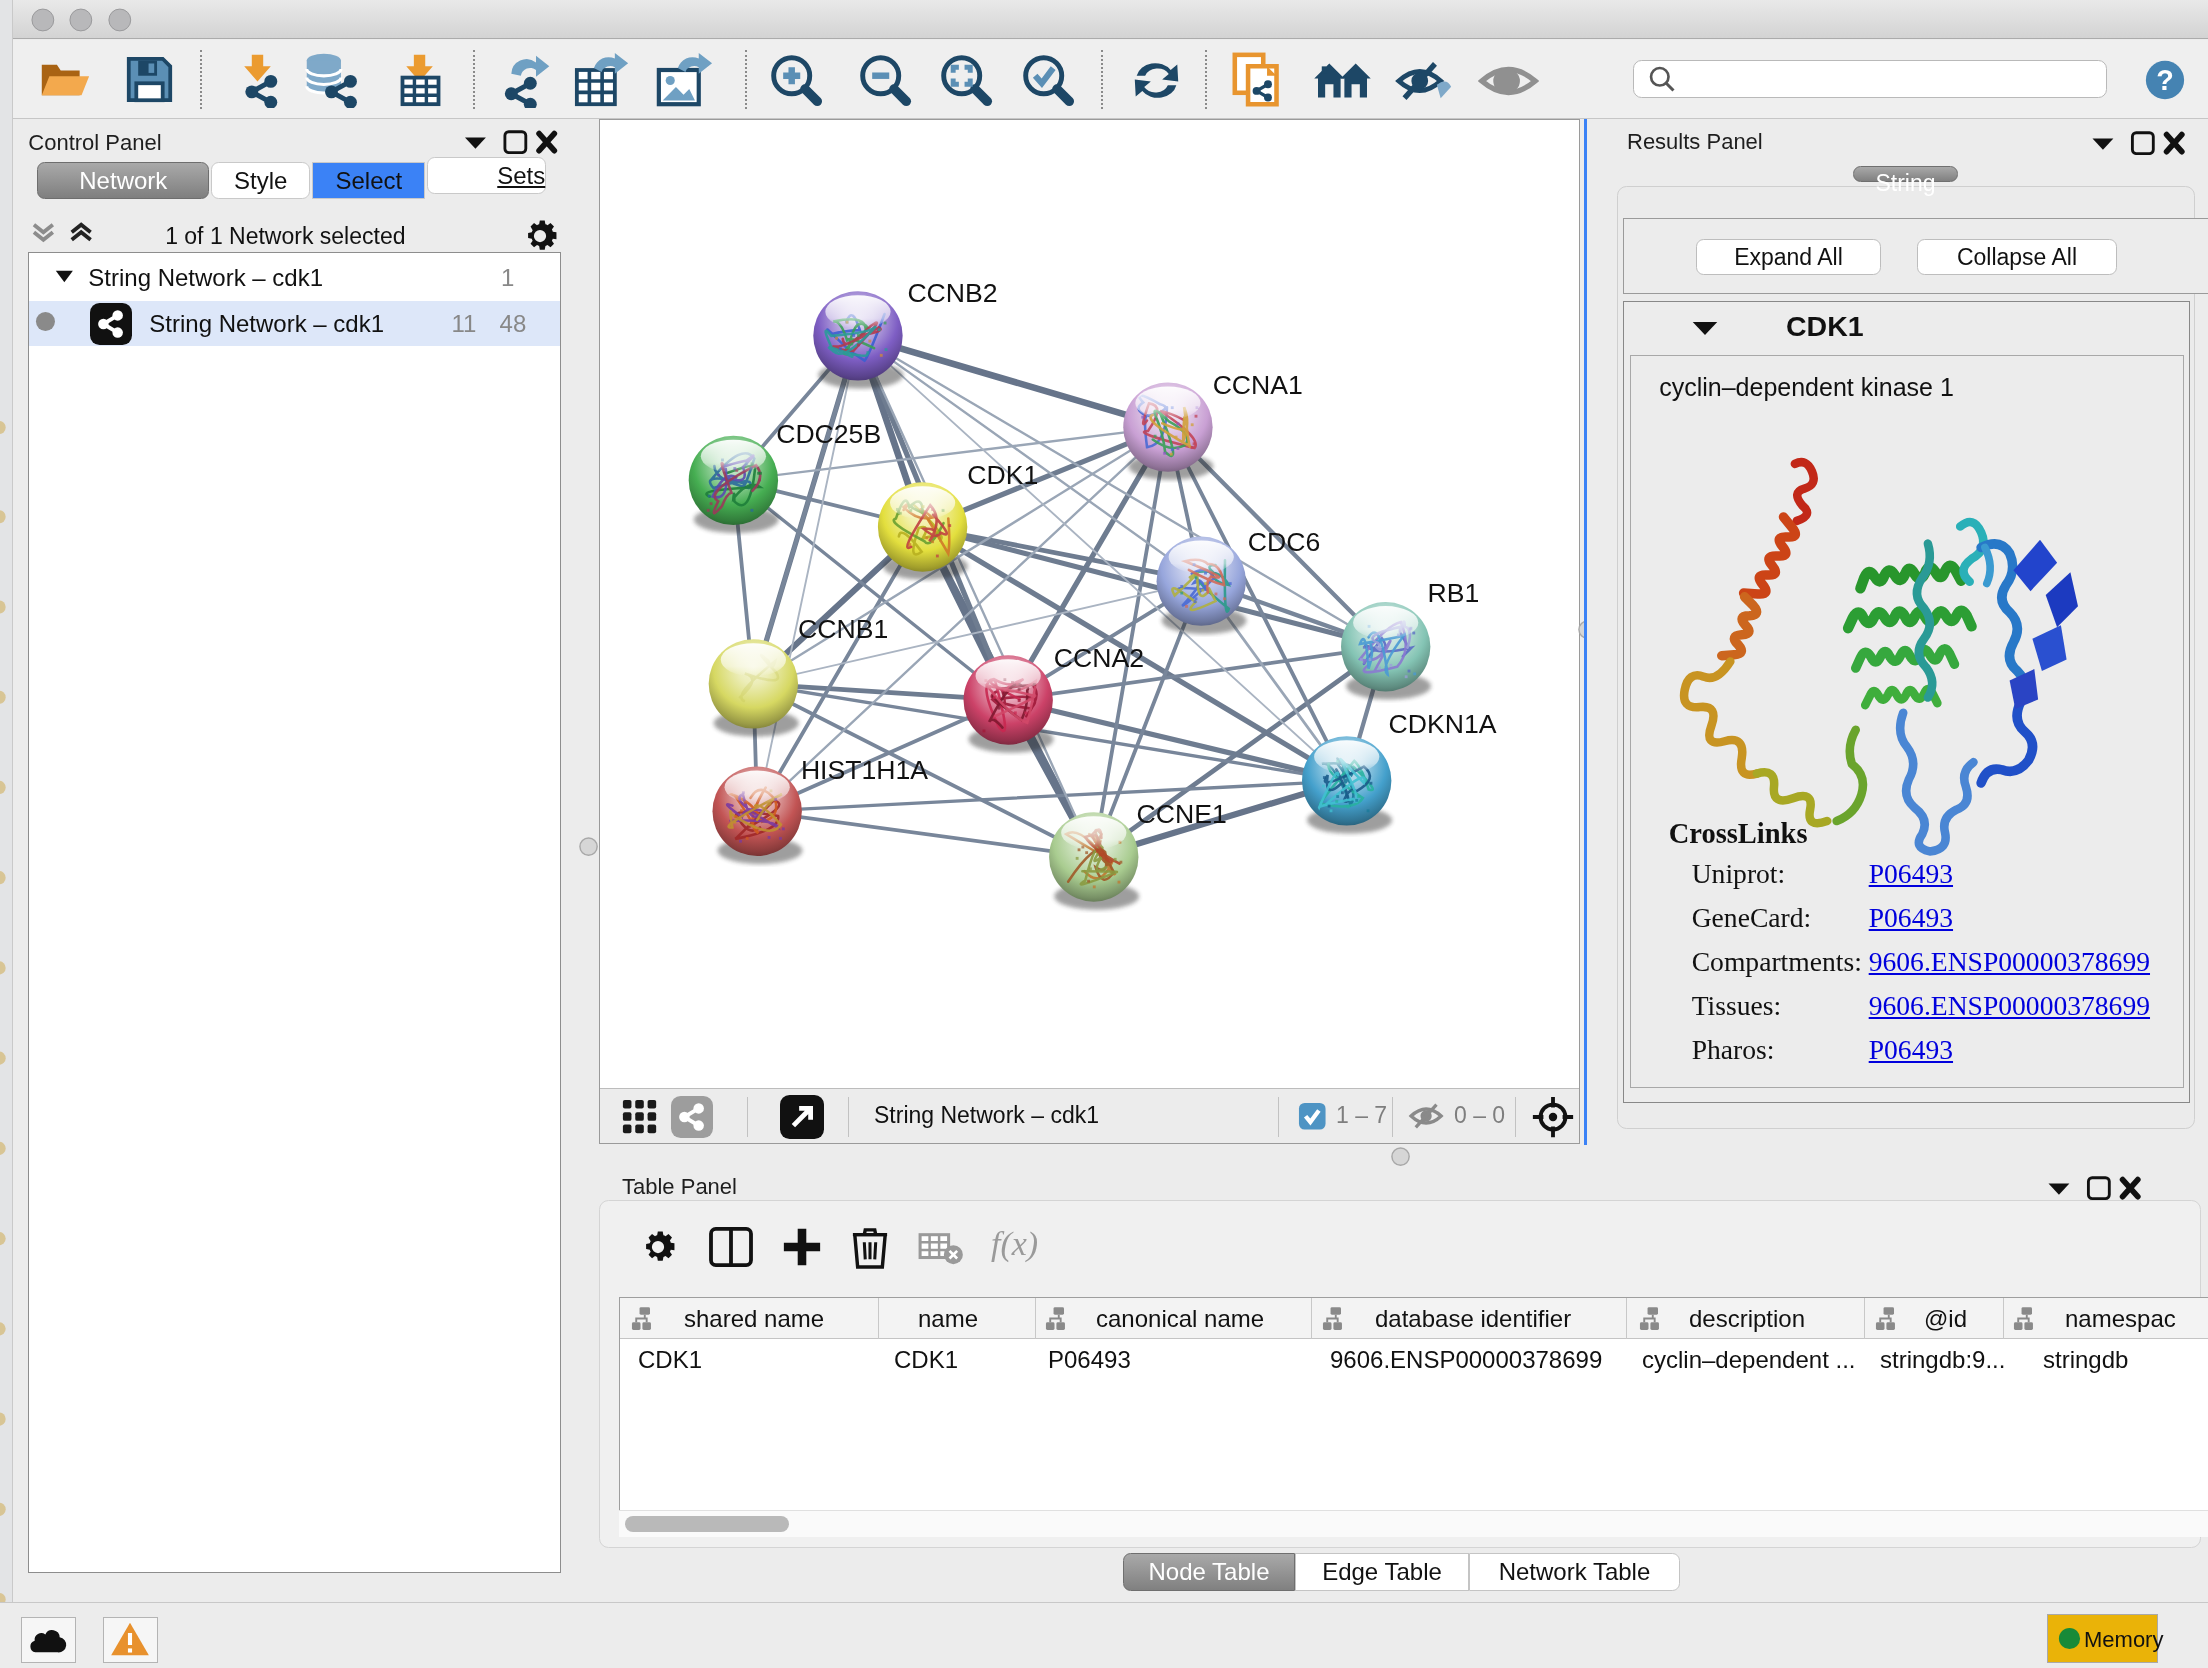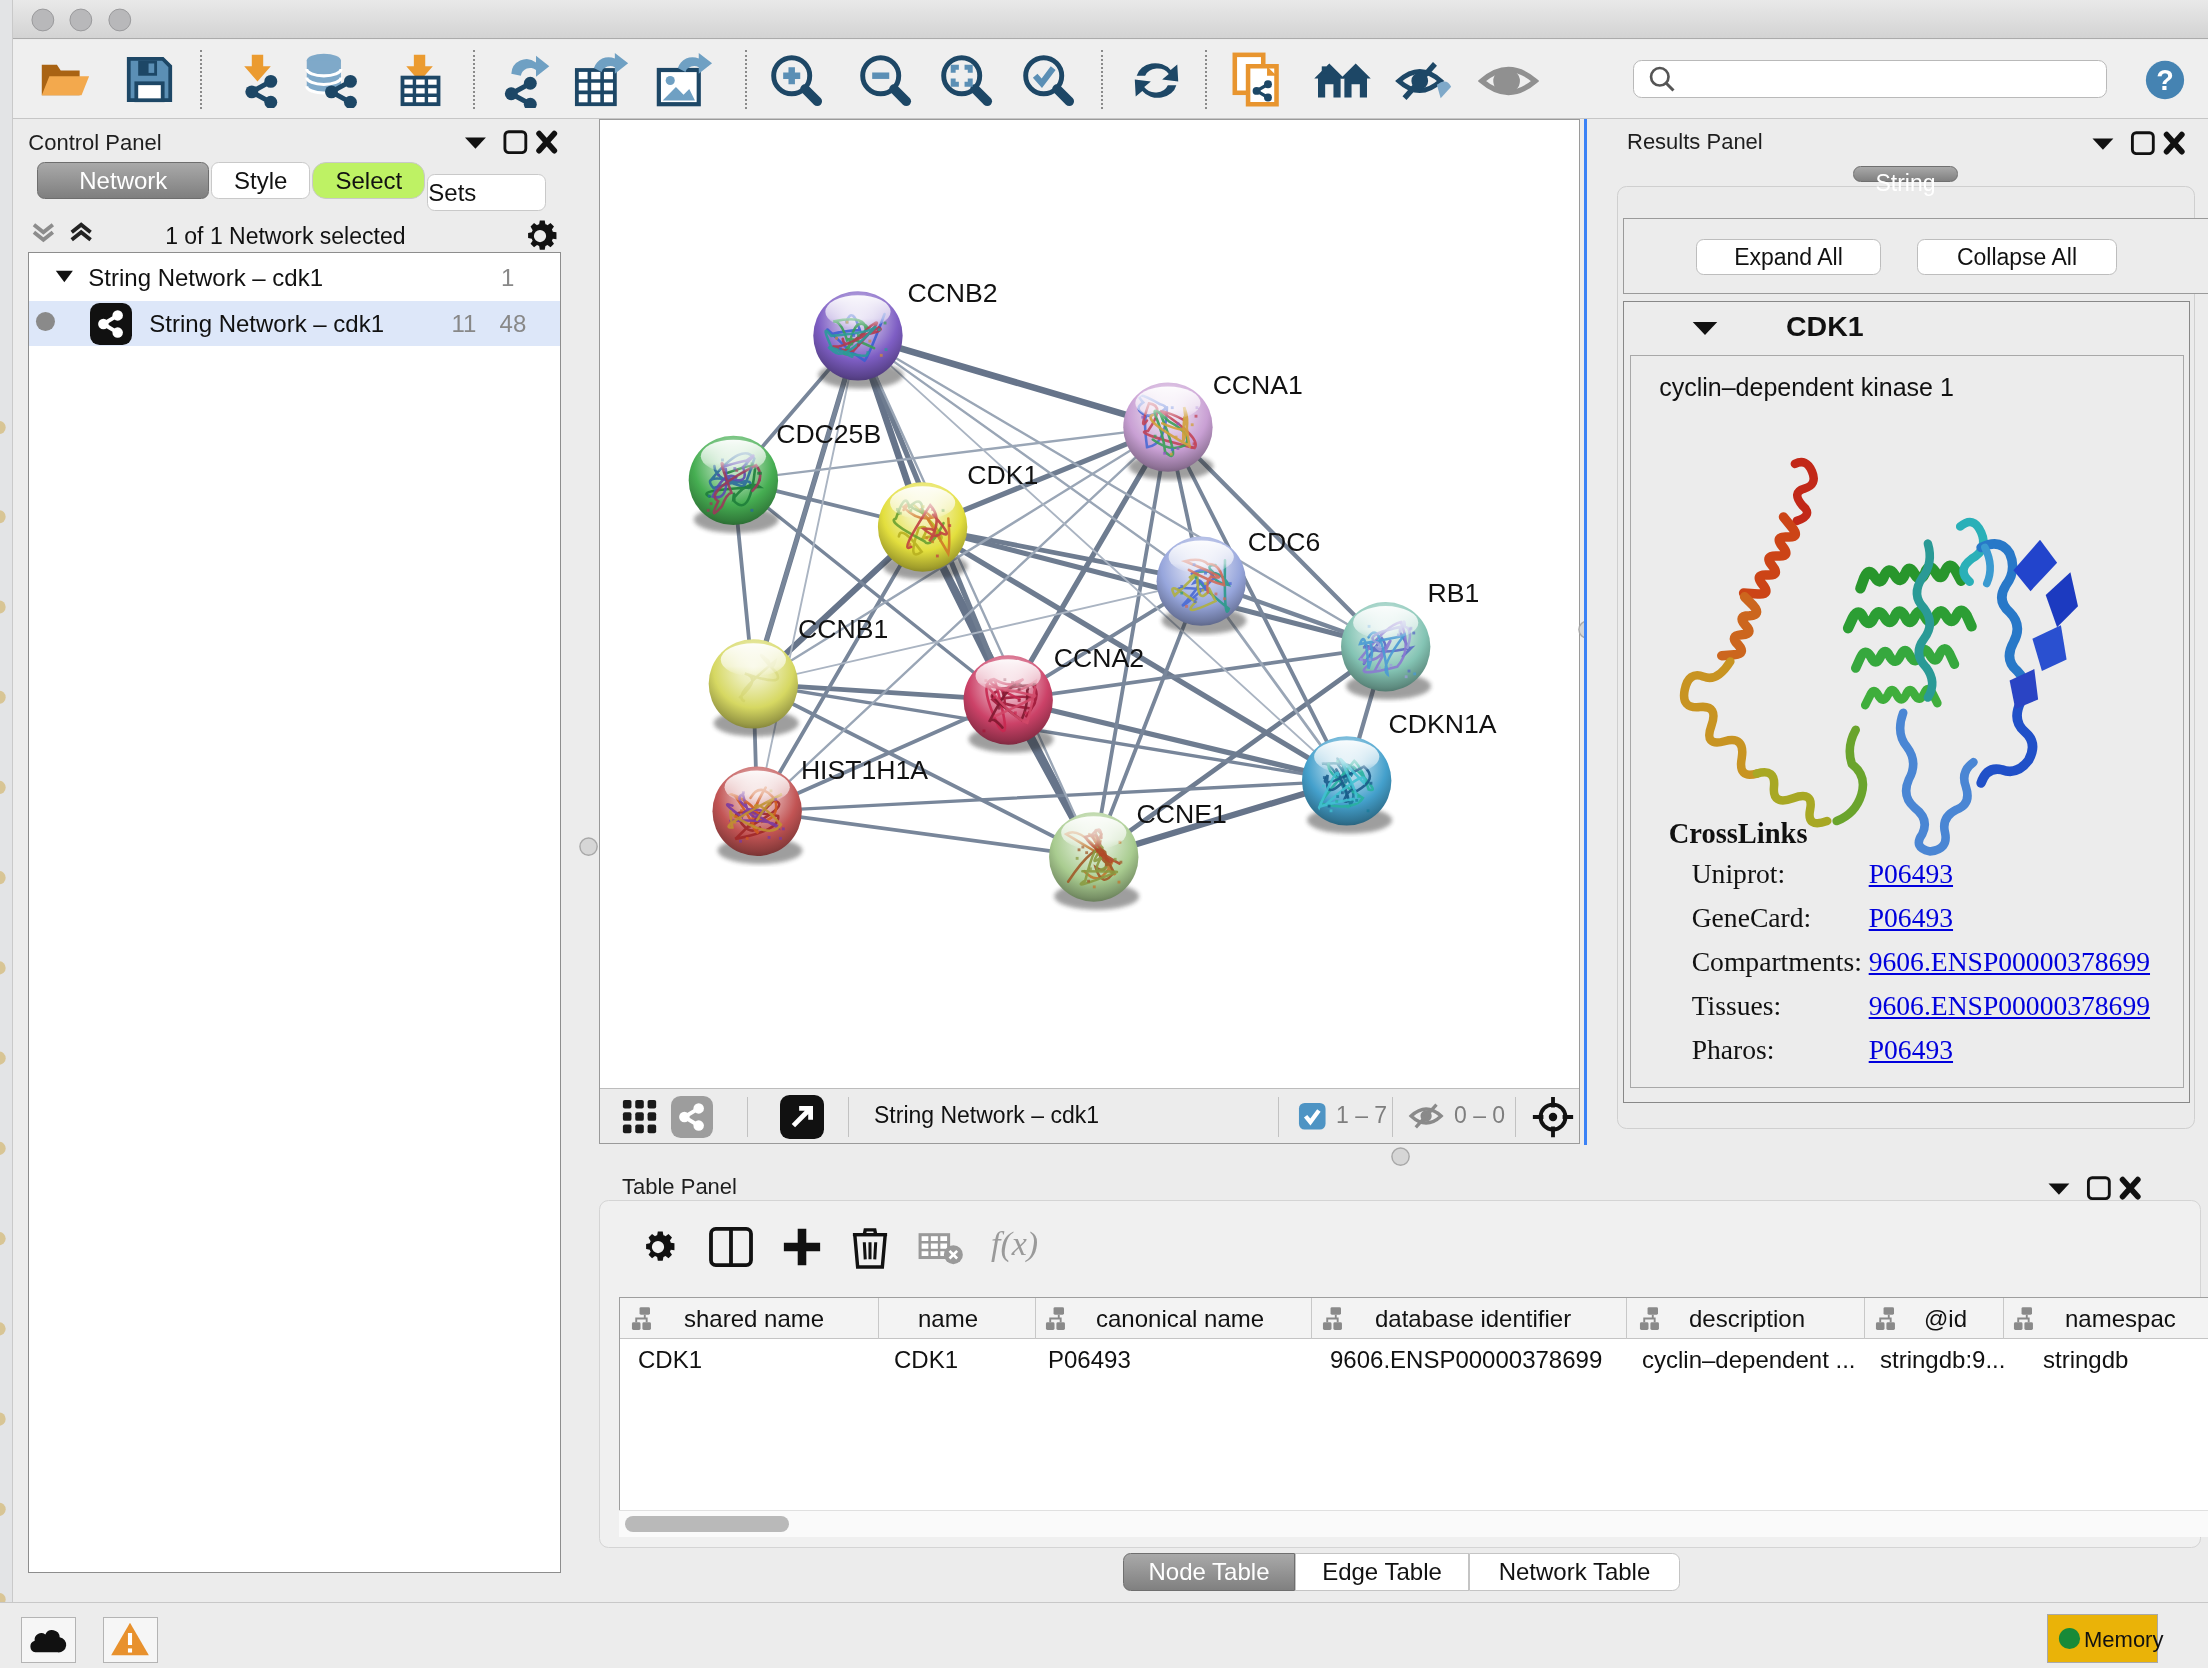--- a/index.html
+++ b/index.html
@@ -222,22 +222,22 @@
 <div class="abs" style="left:13.3px;top:120px;width:571px;height:1482px;background:#ececec;">
   <div class="panel-title abs" style="left:15px;top:9.5px;">Control Panel</div>
   <svg width="114" height="28.5" style="position:absolute;left:433px;top:5.7px;" viewBox="0 0 120 30">
     <path d="M 20 12 L 42 12 L 31 24 Z" fill="#111"></path>
     <rect x="62" y="6" width="22" height="22" rx="4" fill="none" stroke="#111" stroke-width="3"></rect>
     <path d="M 98 8 L 114 26 M 114 8 L 98 26" stroke="#111" stroke-width="6" stroke-linecap="round"></path>
   </svg>
 
   <div class="abs" style="left:24px;top:42px;width:172px;height:37px;background:linear-gradient(#a9a9a9,#7f7f7f);border:1px solid #6e6e6e;border-radius:7.6px;color:#fff;text-align:center;line-height:35px;font-size:24px;">Network</div>
   <div class="abs" style="left:198px;top:42px;width:99px;height:37px;background:#fff;border:1px solid #c9c9c9;border-radius:7.6px;color:#111;text-align:center;line-height:35px;font-size:24px;">Style</div>
-  <div class="abs" style="left:299px;top:42px;width:113px;height:37px;background:#bef264;border:1px solid #c9c9c9;border-radius:14px;color:#111;text-align:center;line-height:35px;font-size:24px;">Select</div>
-  <div class="abs" style="left:414px;top:54px;width:119px;height:37px;background:#fff;border:1px solid #c9c9c9;border-radius:7.6px;color:#111;text-align:left;line-height:35px;font-size:24px;">Sets</div>
+  <div class="abs" style="left:299px;top:42px;width:113px;height:37px;background:#3b82f6;border:1px solid #c9c9c9;border-radius:0;color:#111;text-align:center;line-height:35px;font-size:24px;">Select</div>
+  <div class="abs" style="left:414px;top:37px;width:119px;height:37px;background:#fff;border:1px solid #c9c9c9;border-radius:7.6px;color:#111;text-align:right;line-height:35px;font-size:24px;text-decoration:underline;">Sets</div>
 
   <svg width="95" height="34" style="position:absolute;left:15px;top:99px;" viewBox="0 0 100 36">
     <g stroke="#8c8c8c" stroke-width="4" fill="none">
       <path d="M 6 6 L 16 14 L 26 6"></path>
         <path d="M 6 14 L 16 22 L 26 14"></path>
     </g>
     <g stroke="#222" stroke-width="4" fill="none">
       <path d="M 46 22 L 56 14 L 66 22"></path>
         <path d="M 46 14 L 56 6 L 66 14"></path>
     </g>

